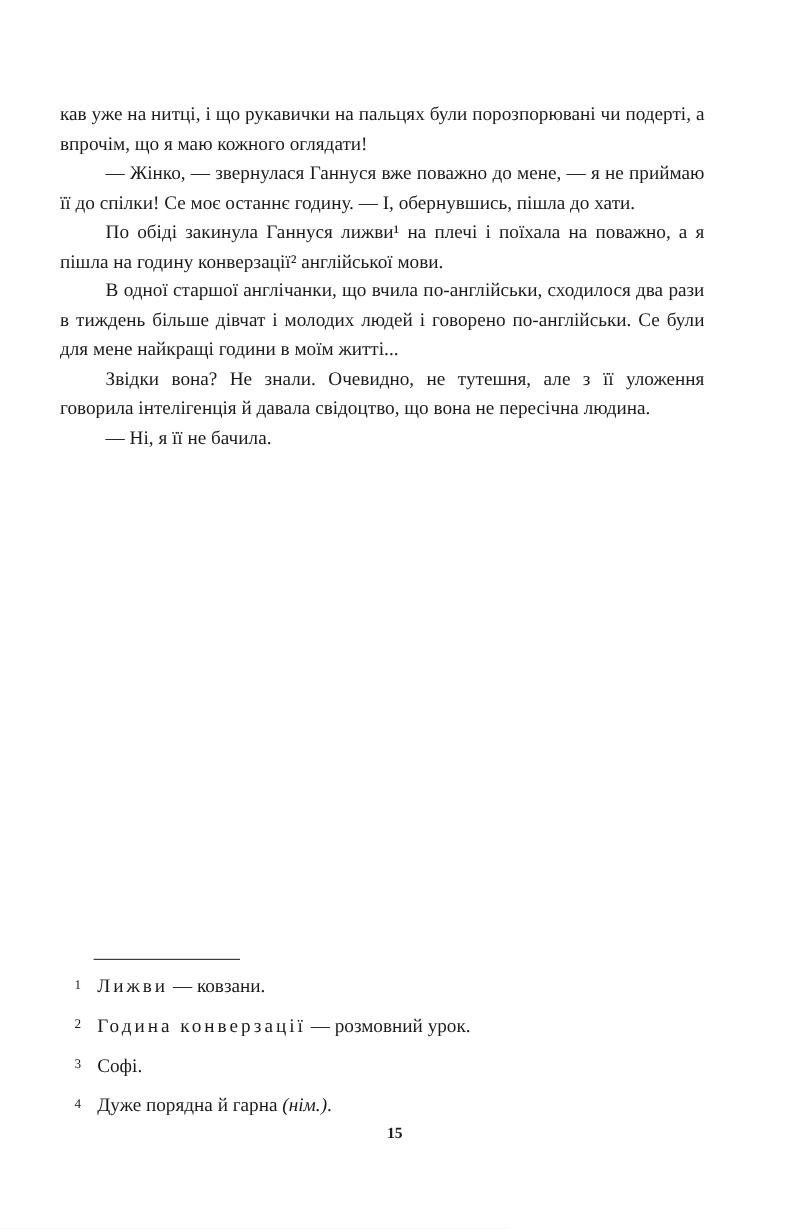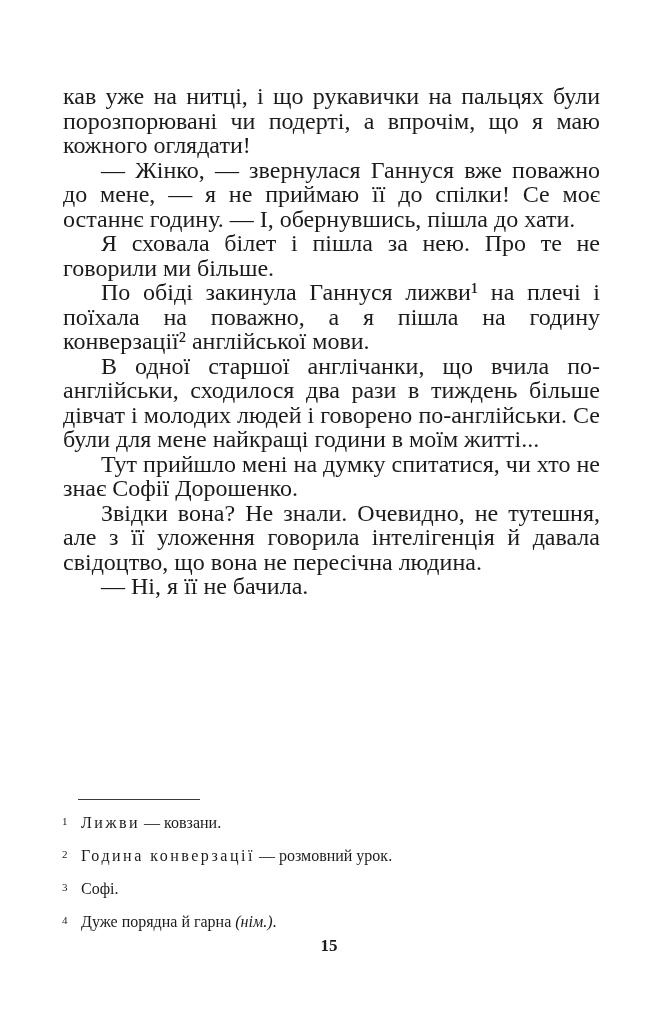--- a/index.html
+++ b/index.html
@@ -11,24 +11,24 @@
     position: relative;
     width: 658px;
     height: 1024px;
     background: #ffffff;
     overflow: hidden;
     font-family: "Liberation Serif", "DejaVu Serif", serif;
     color: #1b1b1b;
   }
   .body-text {
     position: absolute;
-    left: 63px;
+    left: 50px;
     top: 84px;
     width: 537px;
-    font-size: 24px;
+    font-size: 16px;
     line-height: 24.5px;
     text-align: justify;
   }
   .para {
     margin: 0;
     text-indent: 38px;
   }
   .para.no-indent {
     text-indent: 0;
   }
@@ -65,35 +65,33 @@
     font-style: italic;
     text-align: center;
   }
   .pageno {
     position: absolute;
     top: 936px;
     left: 0;
     width: 658px;
     text-align: center;
     font-weight: bold;
-    font-size: 17px;
+    font-size: 13px;
   }
 </style>
 </head>
 <body>
 
 <div class="page">
 
   <div class="body-text">
     <p class="para no-indent">кав уже на нитці, і що рукавички на пальцях були порозпорювані чи подерті, а впрочім, що я маю кожного оглядати!</p>
     <p class="para">— Жінко, — звернулася Ганнуся вже поважно до мене, — я не приймаю її до спілки! Се моє останнє годину. — І, обернувшись, пішла до хати.</p>
-    <p class="para">Я сховала білет і пішла за нею. Про те не говорили ми більше.</p>
     <p class="para">По обіді закинула Ганнуся лижви¹ на плечі і поїхала на поважно, а я пішла на годину конверзації² англійської мови.</p>
     <p class="para">В одної старшої англічанки, що вчила по-англійськи, сходилося два рази в тиждень більше дівчат і молодих людей і говорено по-англійськи. Се були для мене найкращі години в моїм житті...</p>
-    <p class="para">Тут прийшло мені на думку спитатися, чи хто не знає Софії Дорошенко.</p>
     <p class="para">Звідки вона? Не знали. Очевидно, не тутешня, але з її уложення говорила інтелігенція й давала свідоцтво, що вона не пересічна людина.</p>
     <p class="para">— Ні, я її не бачила.</p>
   </div>
 
   <div class="footnotes">
     <div class="fn-rule"></div>
     <div class="fn"><sup class="fn-marker">1</sup><span class="spaced">Лижви</span><span> — ковзани.</span><span class="fn-italic"></span><span></span></div>
     <div class="fn"><sup class="fn-marker">2</sup><span class="spaced">Година конверзації</span><span> — розмовний урок.</span><span class="fn-italic"></span><span></span></div>
     <div class="fn"><sup class="fn-marker">3</sup><span class="spaced"></span><span>Софі.</span><span class="fn-italic"></span><span></span></div>
     <div class="fn"><sup class="fn-marker">4</sup><span class="spaced"></span><span>Дуже порядна й гарна </span><span class="fn-italic">(нім.)</span><span>.</span></div>

